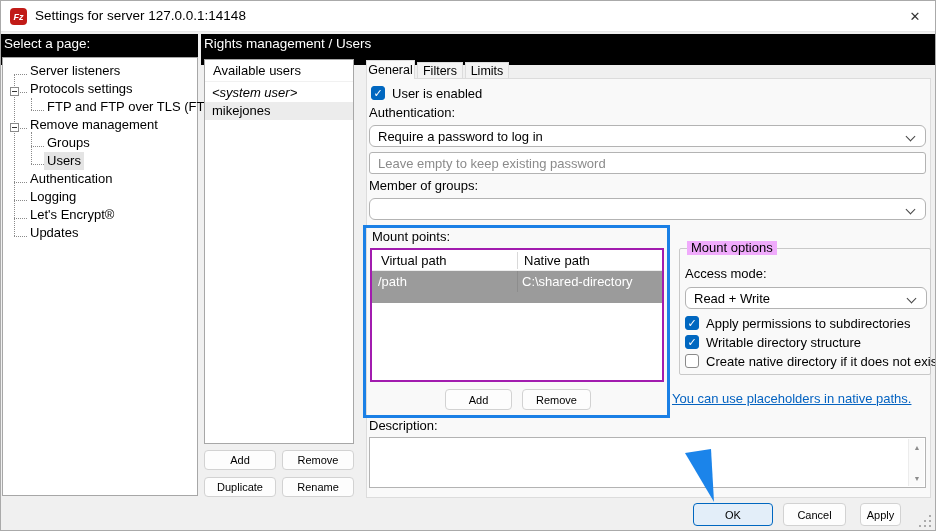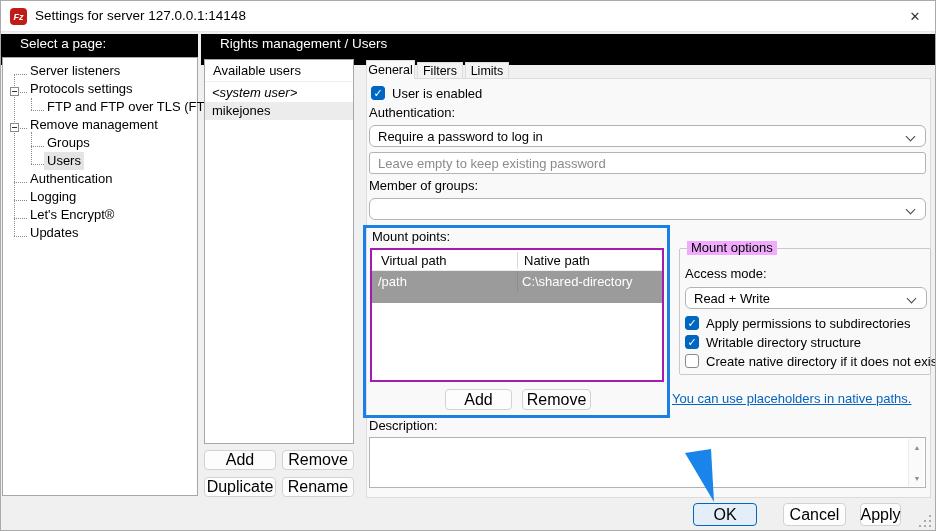--- a/index.html
+++ b/index.html
@@ -7,21 +7,21 @@
   body { font-family:"Liberation Sans", sans-serif; font-size:13px; color:#000; background:#fff; }
   .window { position:relative; width:936px; height:531px; background:#f0f0f0; border:1px solid #aaa; overflow:hidden; }
 
   
   .titlebar { position:absolute; left:0; top:0; width:100%; height:31px; background:#fff; border-bottom:1px solid #e7e7e7; }
   .app-icon { position:absolute; left:9px; top:7px; width:17px; height:17px; background:#c11b17; border-radius:4px; color:#fff; font-size:9px; font-weight:bold; font-style:italic; display:flex; align-items:center; justify-content:center; }
   .title-text { position:absolute; left:34px; top:0; line-height:30px; font-size:13.5px; }
   .close-btn { position:absolute; right:0; top:0; width:40px; height:30px; display:flex; align-items:center; justify-content:center; font-size:13px; color:#333; cursor:default; }
 
   
-  .blackbar { position:absolute; height:31px; background:#000; color:#fff; font-size:13.5px; line-height:20px; padding-left:19px; }
+  .blackbar { position:absolute; height:31px; background:#000; color:#fff; font-size:13.5px; line-height:20px; padding-left:3px; }
 
   
   .tree-box { position:absolute; left:1px; top:56px; width:196px; height:439px; background:#fff; border:1px solid #a7a7a7; }
   .tree-row { position:absolute; left:0; width:100%; height:18px; line-height:18px; font-size:13px; }
   .tree-row .t-label { position:absolute; top:0; white-space:nowrap; padding:0 3px; }
   .tree-row .t-label.sel { background:#e4e4e4; }
   .ind0 .t-label { left:24px; }
   .ind1 .t-label { left:41px; }
   .hdot { position:absolute; top:12px; height:0; border-top:1px dotted #8a8a8a; }
   .ind0 .hdot { left:11px; width:13px; }
@@ -32,21 +32,21 @@
   .expander i { position:absolute; left:1px; right:1px; top:3px; height:1px; background:#333; }
 
   
   .list-box { position:absolute; left:203px; top:58px; width:150px; height:385px; background:#fff; border:1px solid #a7a7a7; }
   .list-header { position:absolute; left:0; top:0; width:100%; height:22px; line-height:22px; padding-left:8px; border-bottom:1px solid #f1f1f1; background:#fff; }
   .list-item { position:absolute; left:0; width:100%; height:18px; line-height:18px; padding-left:7px; }
   .list-item.italic { font-style:italic; }
   .list-item.sel { background:#ececec; }
 
   
-  .btn { position:absolute; background:#fdfdfd; border:1px solid #d2d2d2; border-radius:4px; font-size:16px; display:flex; align-items:center; justify-content:center; cursor:default; font-family:"Liberation Sans", sans-serif; }
+  .btn { position:absolute; background:#fdfdfd; border:1px solid #d2d2d2; border-radius:4px; font-size:11px; display:flex; align-items:center; justify-content:center; cursor:default; font-family:"Liberation Sans", sans-serif; }
   .btn.default { background:#e3eef9; border:1.5px solid #0067c0; }
 
   
   .tab { position:absolute; border:1px solid #dcdcdc; border-bottom:none; display:flex; align-items:center; justify-content:center; font-size:12.5px; cursor:default; }
   .tab.active { background:#f9f9f9; z-index:3; }
   .tab.inactive { background:#f3f3f3; }
   .tab-page { position:absolute; left:365px; top:77px; width:565px; height:420px; background:#f9f9f9; border:1px solid #dcdcdc; }
 
   .lbl { position:absolute; font-size:13px; line-height:16px; white-space:nowrap; }
 
@@ -228,21 +228,21 @@
 
   <div class="lbl" style="left:368px; top:417px;">Description:</div>
   <div class="desc-box">
     <span></span>
     <div class="desc-scroll">
       <div class="scroll-arrow up">▲</div>
       <div class="scroll-arrow down">▼</div>
     </div>
   </div>
 
-  <div class="btn default" style="left:692px; top:502px; width:64px; height:23px;">OK</div>
+  <div class="btn default" style="left:692px; top:502px; width:80px; height:23px;">OK</div>
   <div class="btn" style="left:782px; top:502px; width:63px; height:23px;">Cancel</div>
   <div class="btn" style="left:859px; top:502px; width:41px; height:23px;">Apply</div>
 
   <svg class="anno-arrow" width="40" height="62" viewBox="0 0 40 62">
     <polygon points="4,8 30,4 33,57" fill="#1b84ea"></polygon>
   </svg>
 
   <div class="grip"></div>
 
 </div>

